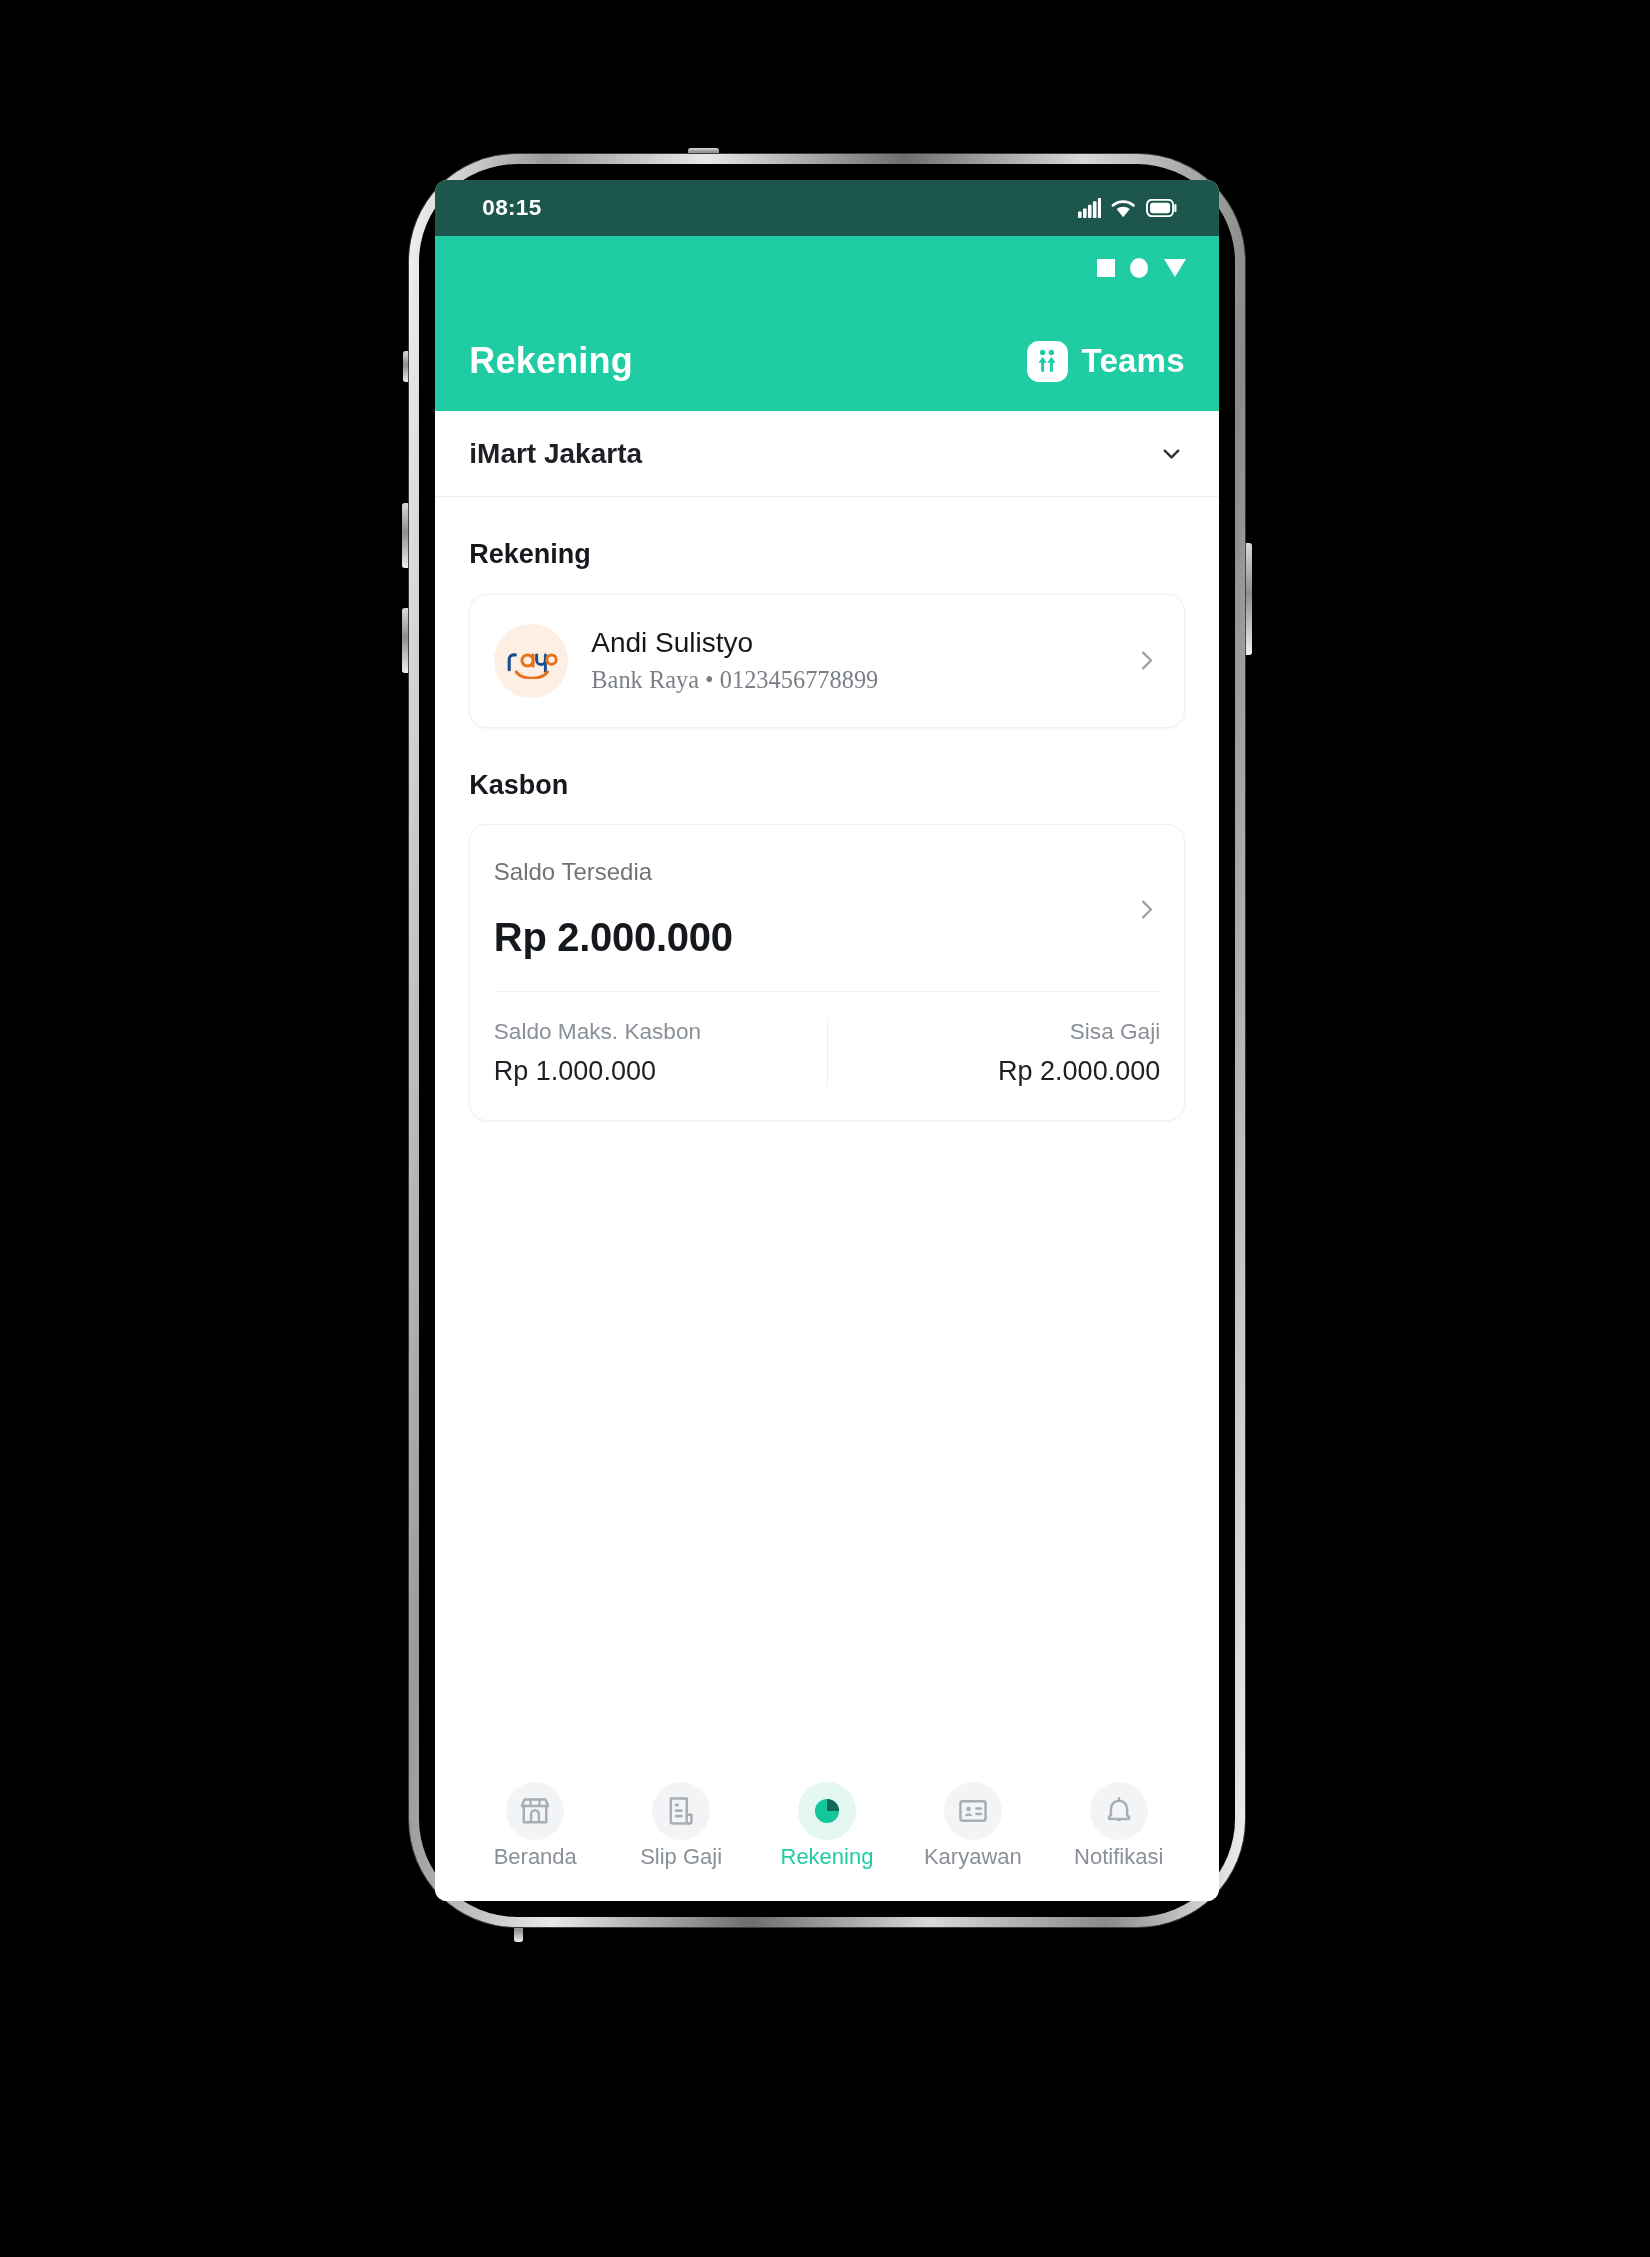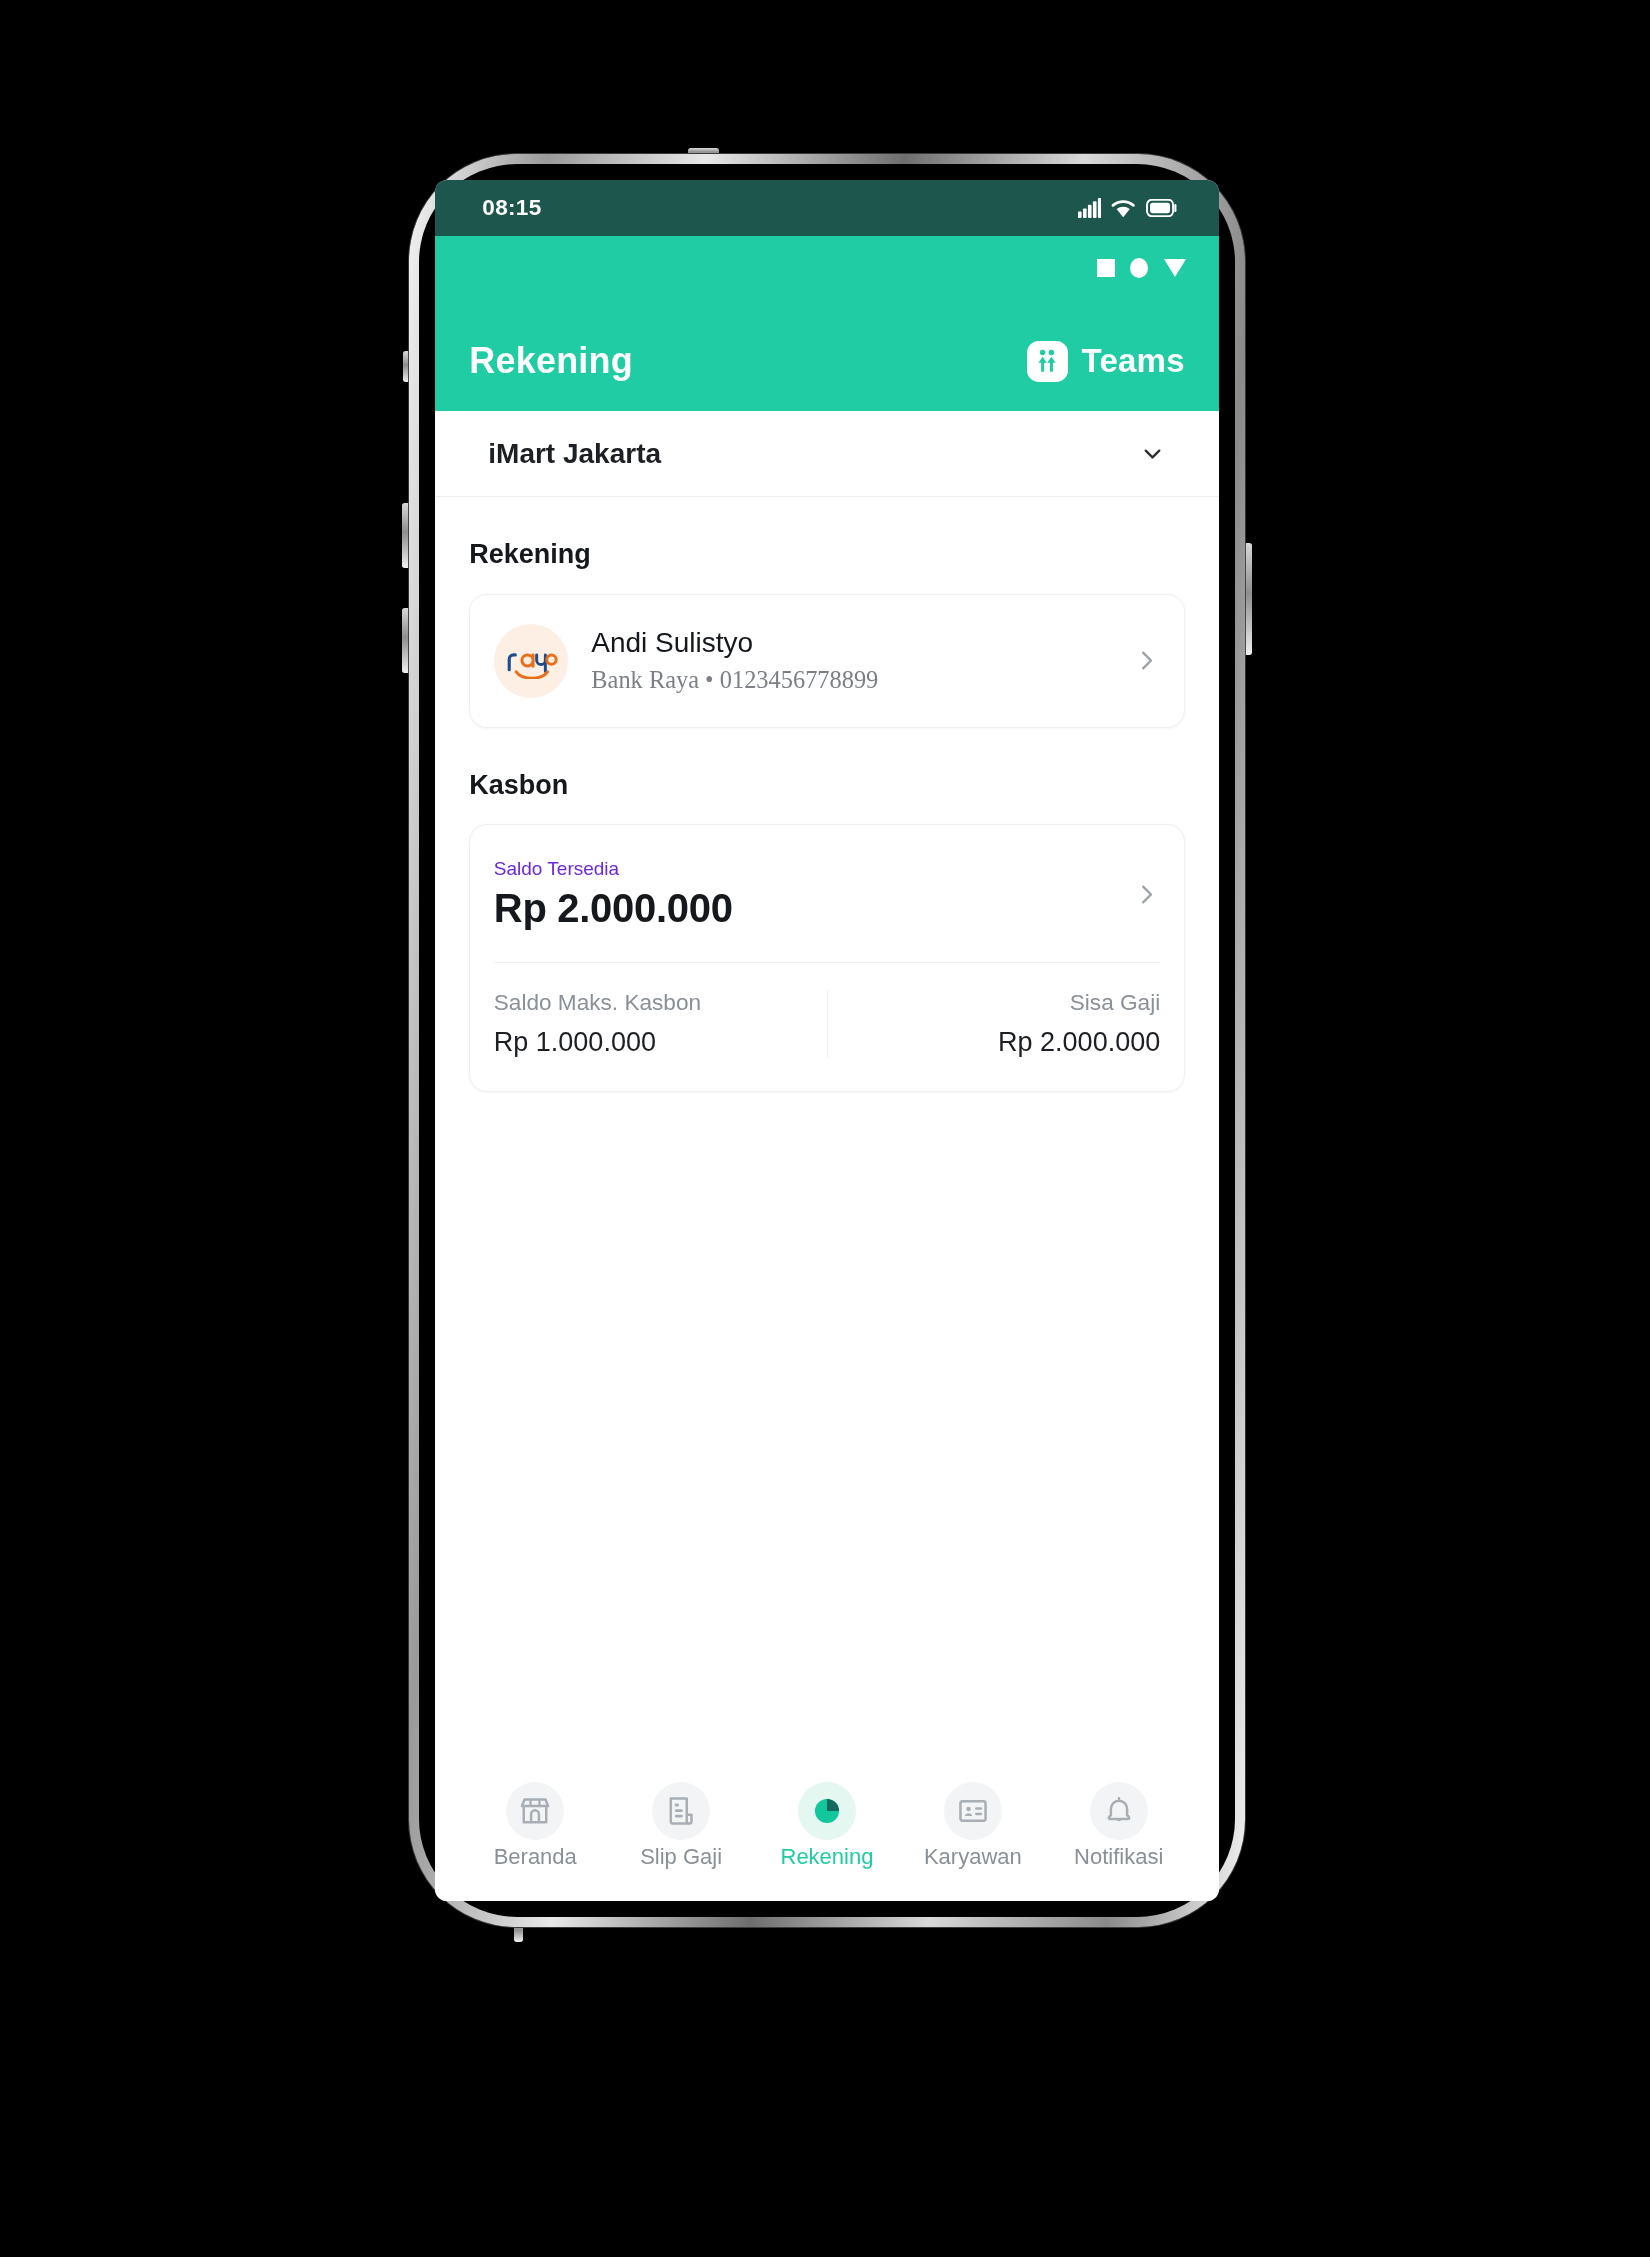--- a/index.html
+++ b/index.html
@@ -81,21 +81,21 @@
     width:41px; height:41px; background:#fff; border-radius:11.8px;
     display:flex; align-items:center; justify-content:center;
   }
   .brand-text { color:#fff; font-size:33px; font-weight:700; letter-spacing:0.2px; }
 
   
   .company {
     flex:none; height:86px; background:#fff;
     border-bottom:0.9px solid #eceef0;
     display:flex; align-items:center; justify-content:space-between;
-    padding:0 53px;
+    padding:0 34px;
   }
   .company-name { font-size:28px; font-weight:600; color:#1c1f23; }
 
   
   .body { flex:1 1 auto; background:#fff; padding:0 34px; overflow:hidden; }
   .section-title {
     font-size:27px; font-weight:700; color:#15181c;
     margin-top:42px; margin-bottom:23.5px;
   }
 
@@ -110,21 +110,21 @@
     width:74px; height:74px; border-radius:50%; background:#fdefe4;
     display:flex; align-items:center; justify-content:center; flex:none;
   }
   .acct-info { flex:1 1 auto; min-width:0; }
   .acct-name { font-size:28px; font-weight:400; color:#15181c; margin-bottom:7.2px; }
   .acct-sub  { font-size:24.4px; color:#7b8087;font-family:Liberation Serif, serif; }
 
   
   .kasbon-top { padding:33px 23.5px 31px 23.5px; display:flex; align-items:center; }
   .kasbon-top-left { flex:1 1 auto; }
-  .kasbon-label { font-size:19px; color:#6d28d9; margin-bottom:6px; }
+  .kasbon-label { font-size:24px; color:#737373; margin-bottom:29px; }
   .kasbon-amount { font-size:40px; font-weight:700; color:#15181c; letter-spacing:-0.3px; }
   .kasbon-div { height:0.9px; background:#eef0f2; margin:0 23.5px; }
   .kasbon-bottom { display:flex; padding:27px 23.5px 33px 23.5px; }
   .kb-col { flex:1 1 0; min-width:0; }
   .kb-col.right { text-align:right; padding-left:25px; border-left:0.9px solid #eef0f2; }
   .kb-col.left { padding-right:25px; }
   .kb-label { font-size:22.6px; color:#8a9097; margin-bottom:11px; }
   .kb-value { font-size:27px; color:#1c1f23; }
 
   

